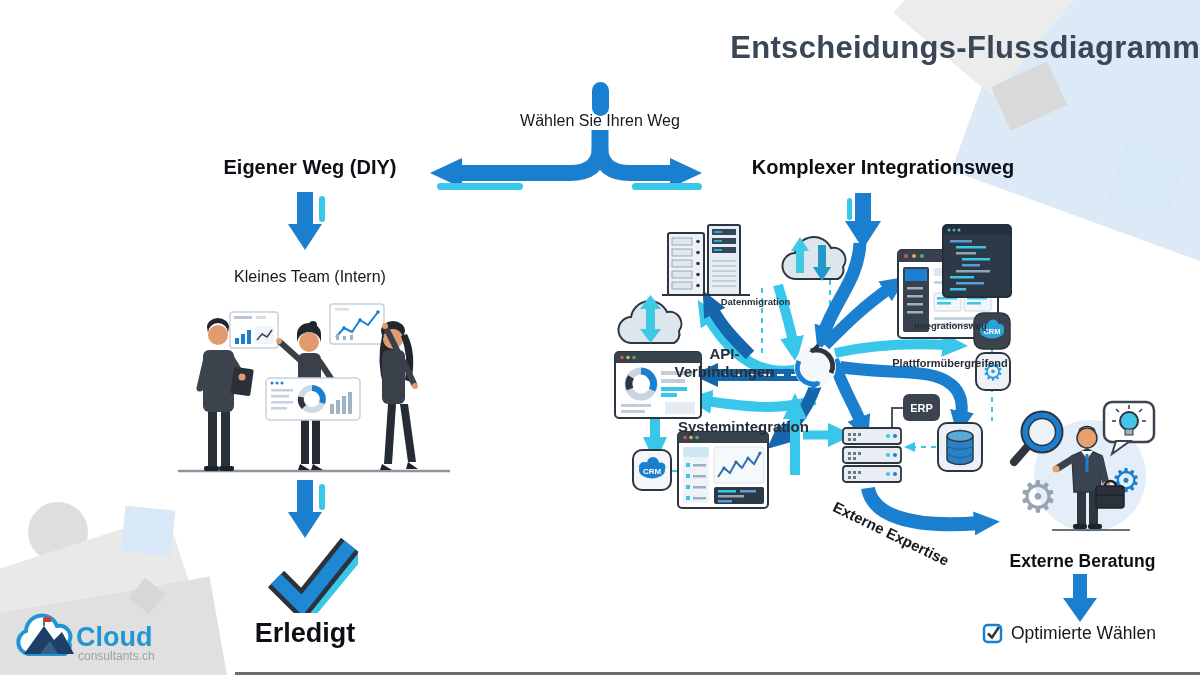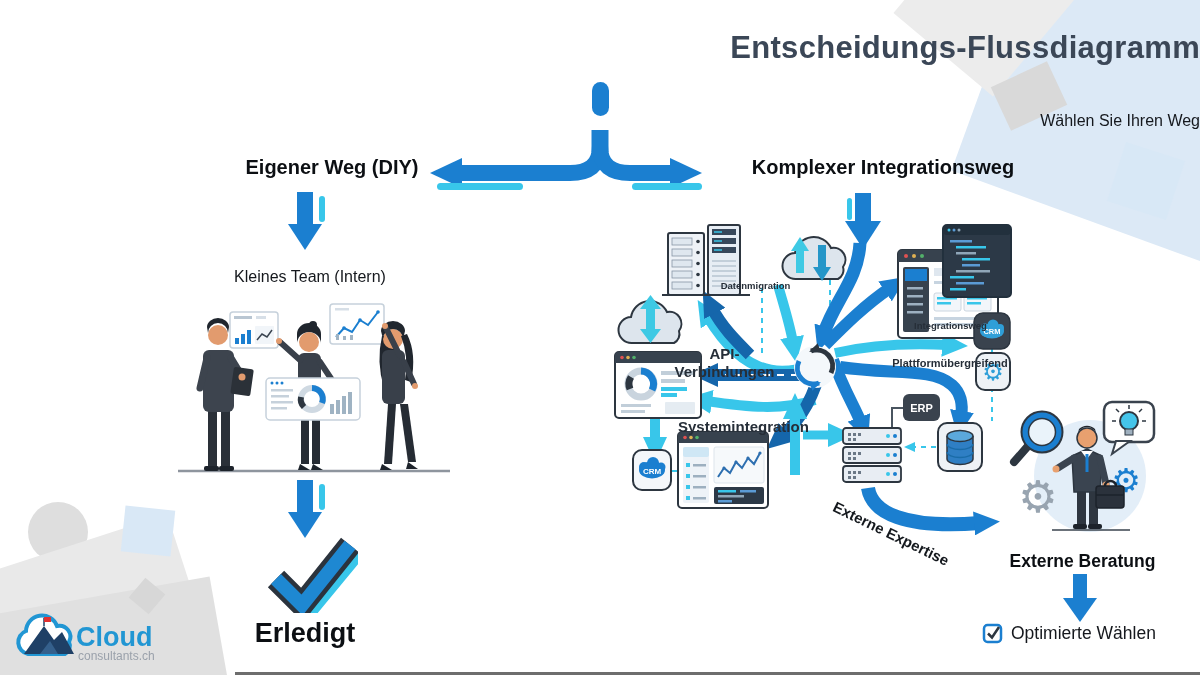--- a/index.html
+++ b/index.html
@@ -18,29 +18,29 @@
   .d-bl-circle{left:28px;top:502px;width:60px;height:60px;background:#dedede;border-radius:50%;}
   .d-bl-gray1{left:-90px;top:555px;width:300px;height:230px;background:#e9e9e9;transform:rotate(-18deg);}
   .d-bl-gray2{left:-60px;top:600px;width:290px;height:210px;background:#e0e0e0;transform:rotate(-10deg);}
   .d-bl-blue-sq{left:123px;top:508px;width:50px;height:46px;background:#d9e8f6;transform:rotate(6deg);}
   .d-bl-diamond{left:134px;top:583px;width:26px;height:26px;background:#d7d7d7;transform:rotate(40deg);}
   .d-bottom-line{left:235px;top:672px;width:965px;height:3px;background:#3c3c3c;opacity:.75;}
 
   .z1{z-index:1;}
   .title{left:0;top:30px;width:1200px;text-align:right;font-size:31px;font-weight:700;color:#3b4757;letter-spacing:.3px;}
   .pill{left:592px;top:82px;width:17px;height:34px;border-radius:9px;background:#1b7fd0;}
-  .prompt{left:0;top:112px;width:1200px;text-align:right;font-size:16px;color:#15181d;}
+  .prompt{left:0;top:112px;width:1200px;text-align:center;font-size:16px;color:#15181d;}
   .branch-label{font-weight:700;font-size:20px;color:#0c0f13;text-align:center;}
-  .lbl-left{left:212px;top:156px;width:240px;}
+  .lbl-left{left:190px;top:156px;width:240px;}
   .lbl-right{left:718px;top:156px;width:330px;}
   .step-label{font-size:16px;color:#15181d;text-align:center;}
   .kleines{left:200px;top:268px;width:220px;}
   .done{left:230px;top:618px;width:150px;font-weight:700;font-size:27px;text-align:center;color:#0c0f13;}
   .diag-lbl{font-weight:700;color:#262e38;text-align:center;line-height:1.2;}
-  .l-daten{left:698px;top:280px;width:115px;font-size:9.5px;}
+  .l-daten{left:698px;top:296px;width:115px;font-size:9.5px;}
   .l-api{left:672px;top:345px;width:105px;font-size:15px;white-space:pre-line;}
   .l-sync{left:893px;top:320px;width:115px;font-size:9.5px;}
   .l-plat{left:890px;top:357px;width:120px;font-size:11px;}
   .l-system{left:678px;top:418px;width:115px;font-size:15px;}
   .l-expertise{left:838px;top:498px;width:170px;font-size:15px;font-weight:700;color:#14181d;transform:rotate(26deg);transform-origin:left top;}
   .beratung{left:985px;top:551px;width:195px;text-align:center;font-weight:700;font-size:17.5px;color:#0c0f13;}
   .solution-row{left:982px;top:623px;width:225px;display:flex;align-items:center;gap:8px;}
   .solution-text{font-size:17.5px;color:#15181d;}
   .logo-box{left:14px;top:608px;z-index:2;}
 </style>

